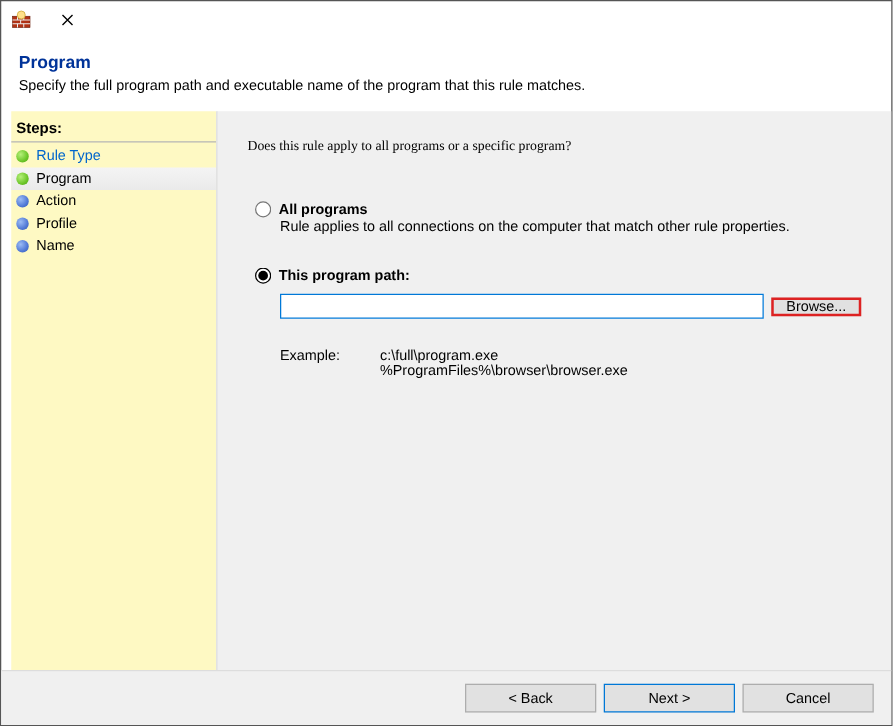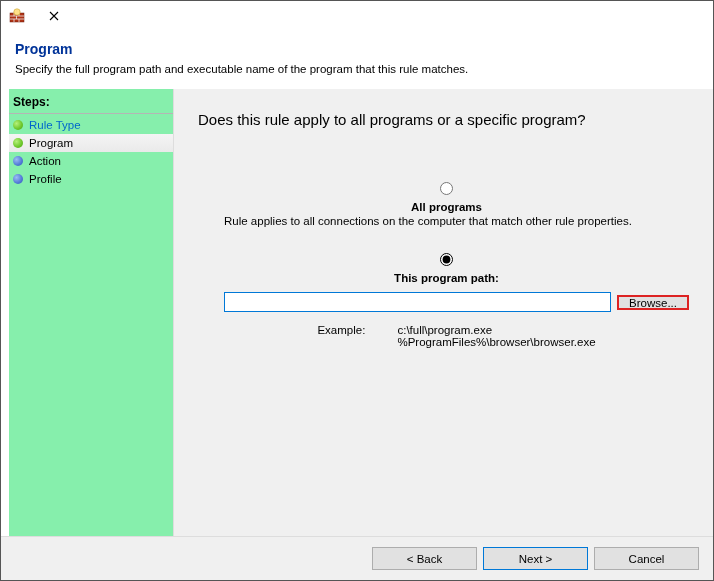--- a/index.html
+++ b/index.html
@@ -49,21 +49,21 @@
 
   .body {
     flex: 1;
     display: flex;
     min-height: 0;
     padding: 0 0 0 8px;
   }
 
   .sidebar {
     width: 164px;
-    background: #86efac;
+    background: #fef9c3;
     padding: 4px 0 0 0;
     flex-shrink: 0;
   }
   .sidebar .steps-label {
     font-weight: bold;
     font-size: 12px;
     padding: 2px 6px 4px 4px;
     border-bottom: 1px solid #b5b5b5;
     margin-bottom: 2px;
   }
@@ -90,25 +90,26 @@
   .main {
     flex: 1;
     background: #f0f0f0;
     border-left: 1px solid #ddd;
     padding: 22px 24px 12px 24px;
     display: flex;
     flex-direction: column;
     position: relative;
   }
   .main .question {
-    font-size: 15px;
-    margin-bottom: 54px;
+    font-size: 11px;
+    margin-bottom: 38px;
+    font-family: Liberation Serif, serif;
   }
   .option-group { margin-bottom: 26px; padding-left: 6px; }
-  .opt-row { display: flex; align-items: center; gap: 6px; flex-direction: column; }
+  .opt-row { display: flex; align-items: center; gap: 6px; }
   .opt-row input[type=radio] {
     width: 13px; height: 13px; margin: 0; accent-color: #000;
   }
   .opt-label { font-weight: bold; font-size: 11.5px; }
   .opt-desc {
     font-size: 11.5px;
     padding-left: 20px;
     color: #000;
     margin-top: 2px;
   }
@@ -134,24 +135,23 @@
     padding: 0 10px;
     background: #e1e1e1;
     border: 2px solid #d22;
     font-size: 11.5px;
     font-family: inherit;
     cursor: pointer;
   }
   .example-row {
     display: flex;
     font-size: 11.5px;
-    margin-top: 12px;
+    margin-top: 24px;
     padding-left: 20px;
     gap: 30px;
-    justify-content: center;
   }
   .example-row .ex-label { min-width: 50px; }
   .example-row .ex-vals { white-space: pre; }
 
   .button-bar {
     display: flex;
     justify-content: flex-end;
     gap: 6px;
     padding: 10px 14px;
     background: #f0f0f0;
@@ -215,20 +215,24 @@
         <span>Program</span>
       </div>
       <div class="step-item future">
         <span class="bullet blue"></span>
         <span>Action</span>
       </div>
       <div class="step-item future">
         <span class="bullet blue"></span>
         <span>Profile</span>
       </div>
+      <div class="step-item future">
+        <span class="bullet blue"></span>
+        <span>Name</span>
+      </div>
     </div>
 
     <div class="main">
       <div class="question">Does this rule apply to all programs or a specific program?</div>
 
       <div class="option-group">
         <label class="opt-row">
           <input type="radio" name="prog" style="">
           <span class="opt-label">All programs</span>
         </label>

